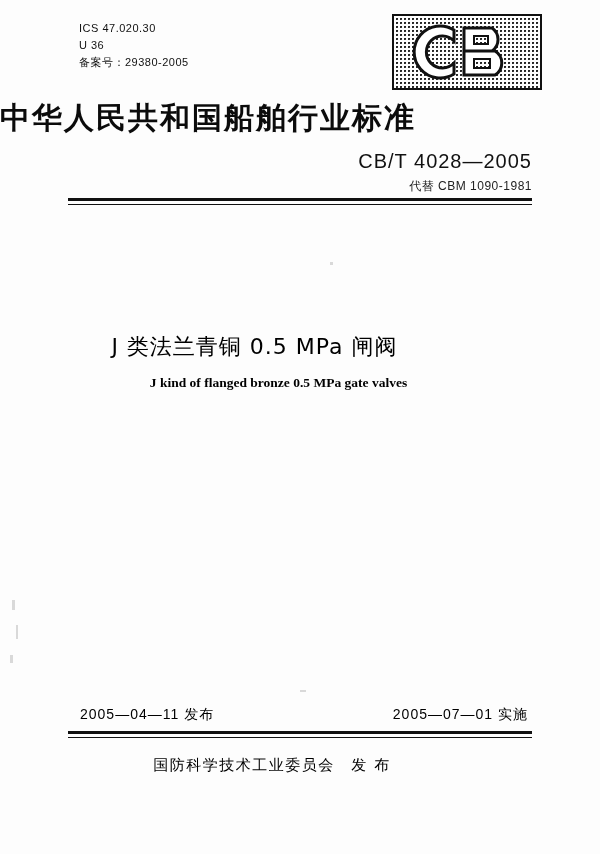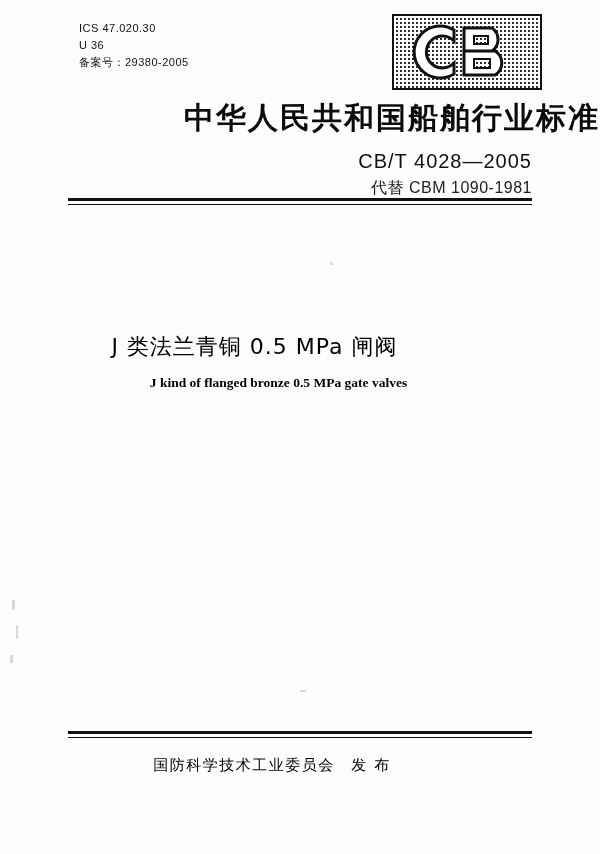--- a/index.html
+++ b/index.html
@@ -43,21 +43,21 @@
     width: 150px;
     height: 76px;
   }
 
   
   .std-title {
     position: absolute;
     left: 0;
     top: 98px;
     width: 600px;
-    text-align: right;
+    text-align: left;
     font-size: 30px;
     font-weight: bold;
     letter-spacing: 2px;
     color: #0b0b0b;
     font-family: "DejaVu Sans", sans-serif;
   }
 
   
   .std-no {
     position: absolute;
@@ -65,21 +65,21 @@
     top: 150px;
     text-align: right;
   }
   .std-no .num {
     font-size: 20px;
     letter-spacing: 1px;
     color: #111;
     white-space: nowrap;
   }
   .std-no .replaces {
-    font-size: 16px;
+    font-size: 12px;
     margin-top: 5px;
     letter-spacing: 0.5px;
     color: #222;
     white-space: nowrap;
   }
 
   
   .rule {
     position: absolute;
     left: 68px;
@@ -187,20 +187,22 @@
     <div class="num">CB/T 4028—2005</div>
     <div class="replaces">代替 CBM 1090-1981</div>
   </div>
 
   <div class="rule rule-thick"></div>
   <div class="rule rule-thin"></div>
 
   <div class="doc-title-cn">J 类法兰青铜 0.5 MPa 闸阀</div>
   <div class="doc-title-en">J kind of flanged bronze 0.5 MPa gate valves</div>
 
+  <div class="date-left">2005—04—11 发布</div>
+  <div class="date-right">2005—07—01 实施</div>
 
   <div class="rule rule-bottom-thick"></div>
   <div class="rule rule-bottom-thin"></div>
 
   <div class="issuer">国防科学技术工业委员会　发 布</div>
 
   <div class="speck" style="left:12px; top:600px; width:3px; height:10px;"></div>
   <div class="speck" style="left:16px; top:625px; width:2px; height:14px;"></div>
   <div class="speck" style="left:10px; top:655px; width:3px; height:8px;"></div>
   <div class="speck" style="left:300px; top:690px; width:6px; height:2px;"></div>

